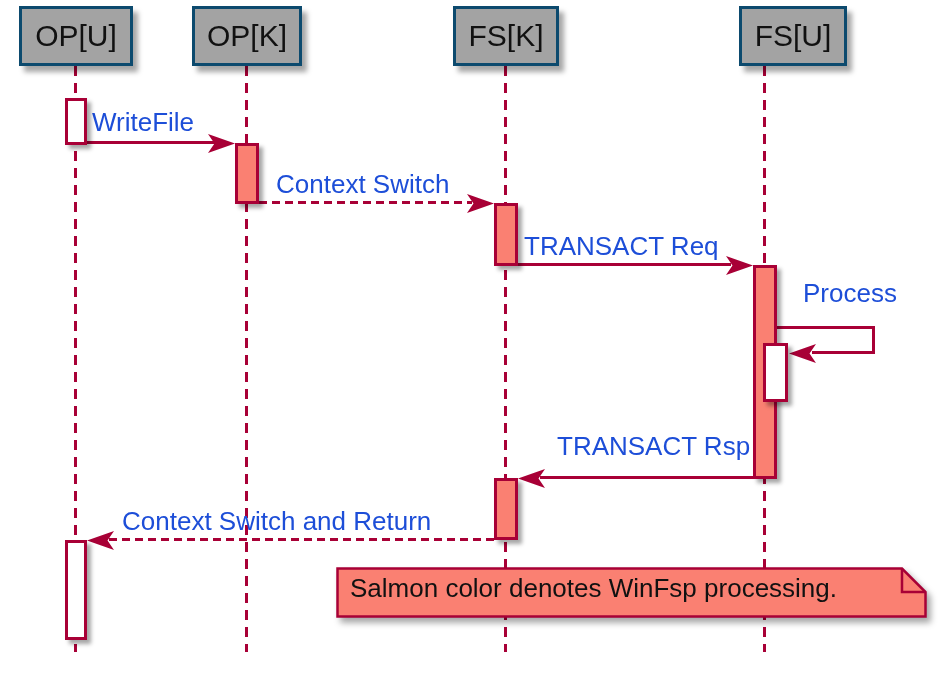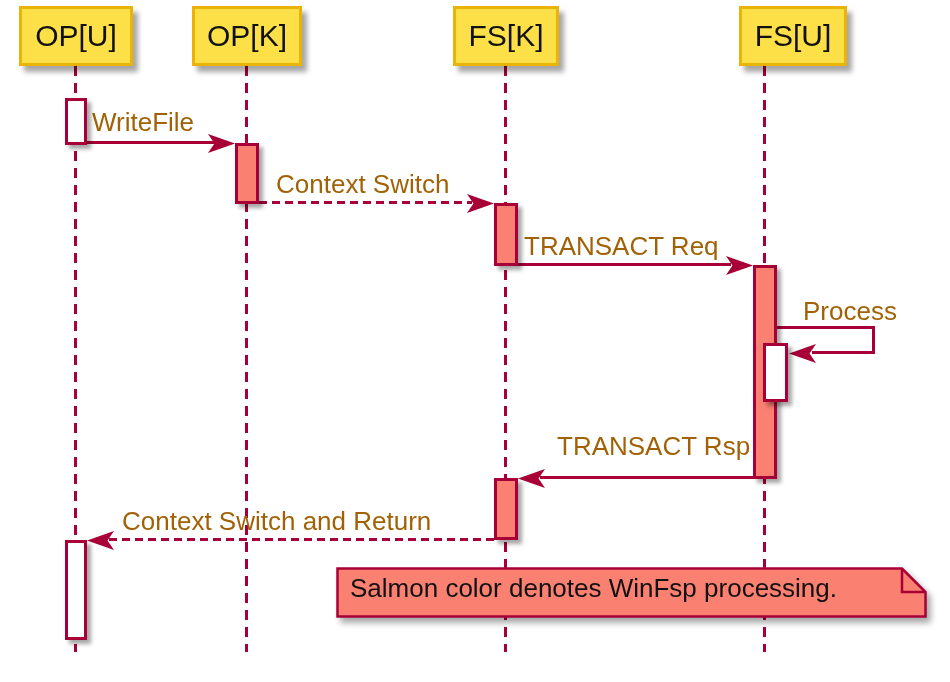--- a/index.html
+++ b/index.html
@@ -8,21 +8,21 @@
     font-family:"Liberation Sans", sans-serif; overflow:hidden;
   }
   
   .life{
     position:absolute; width:3px; top:66px; height:586px;
     background:repeating-linear-gradient(180deg,#A80036 0 10px,transparent 10px 17px);
   }
   
   .pbox{
     position:absolute; top:6px; height:60px; box-sizing:border-box;
-    background:#fde047; border:3px solid #eab308;
+    background:#a3a3a3; border:3px solid #0c4a6e;
     box-shadow:5px 6px 5px rgba(0,0,0,0.35);
     display:flex; align-items:center; justify-content:center;
     font-size:30px; color:#111;
   }
   
   .act{
     position:absolute; box-sizing:border-box; border:3px solid #A80036;
     box-shadow:4px 4px 4px rgba(0,0,0,0.35);
   }
   .act.white{background:#ffffff;}
@@ -31,21 +31,21 @@
   .sline{position:absolute; height:3px; background:#A80036;}
   .dline{position:absolute; height:3px;
     background:repeating-linear-gradient(90deg,#A80036 0 8px,transparent 8px 13px);}
   .vline{position:absolute; width:3px; background:#A80036;}
   
   .head{position:absolute; width:27px; height:19px; background:#A80036;}
   .head.r{clip-path:polygon(0 0,100% 50%,0 100%,24% 50%);}
   .head.l{clip-path:polygon(100% 0,0 50%,100% 100%,76% 50%);}
   
   .mlabel{
-    position:absolute; font-size:26px; color:#a16207; white-space:nowrap; line-height:34px;
+    position:absolute; font-size:26px; color:#1d4ed8; white-space:nowrap; line-height:34px;
   }
   
   .note{position:absolute; left:336px; top:567px; width:591px; height:42px;}
   .note svg{position:absolute; left:0; top:0; overflow:visible;
     filter:drop-shadow(4px 5px 3px rgba(0,0,0,0.35));}
   .note .ntext{
     position:absolute; left:14px; top:50%; transform:translateY(-50%);
     font-size:26px; color:#111; white-space:nowrap;
   }
 </style>
@@ -77,21 +77,21 @@
   <div class="head r" style="left:208px; top:134px;"></div>
 
   <div class="mlabel" style="left:276px; top:167px;">Context Switch</div>
   <div class="dline" style="left:259px; top:201px; width:213px;"></div>
   <div class="head r" style="left:467px; top:194px;"></div>
 
   <div class="mlabel" style="left:524px; top:229px;">TRANSACT Req</div>
   <div class="sline" style="left:518px; top:263px; width:213px;"></div>
   <div class="head r" style="left:726px; top:256px;"></div>
 
-  <div class="mlabel" style="left:803px; top:294px;">Process</div>
+  <div class="mlabel" style="left:803px; top:276px;">Process</div>
   <div class="sline" style="left:777px; top:326px; width:98px;"></div>
   <div class="vline" style="left:872px; top:326px; height:28px;"></div>
   <div class="sline" style="left:812px; top:351px; width:63px;"></div>
   <div class="head l" style="left:789px; top:344px;"></div>
 
   <div class="mlabel" style="left:557px; top:429px;">TRANSACT Rsp</div>
   <div class="sline" style="left:540px; top:476px; width:213px;"></div>
   <div class="head l" style="left:518px; top:469px;"></div>
 
   <div class="mlabel" style="left:122px; top:504px;">Context Switch and Return</div>

